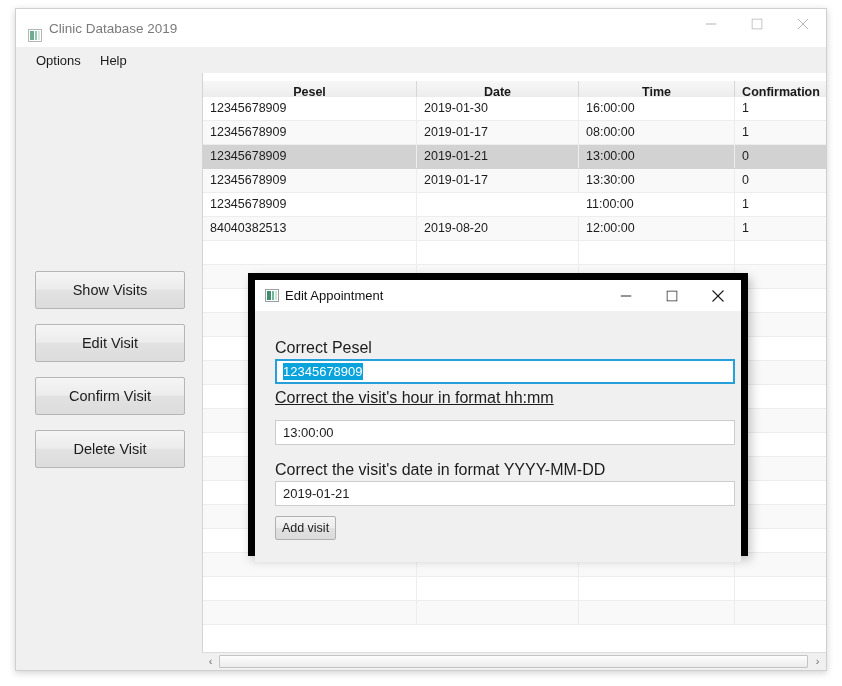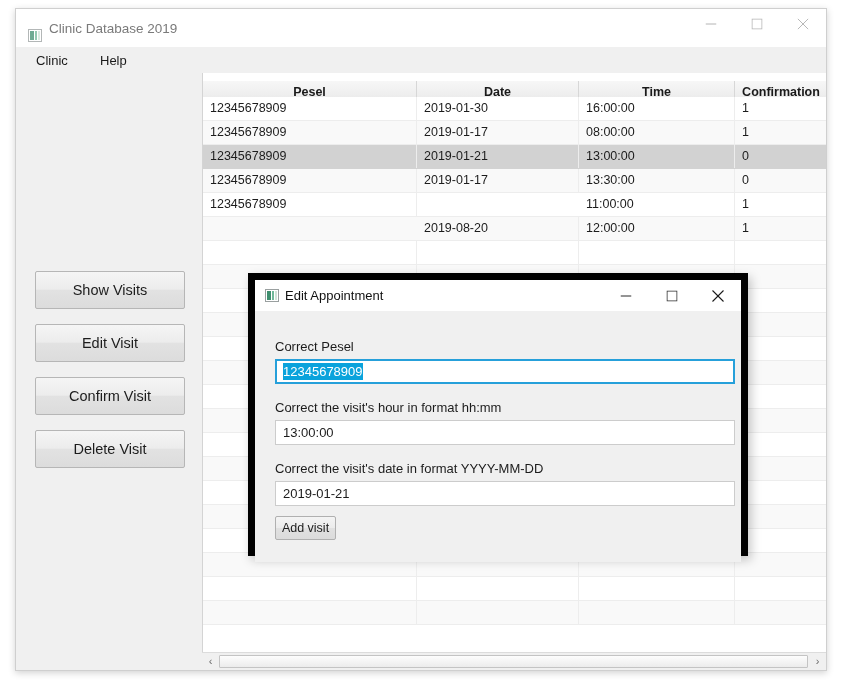--- a/index.html
+++ b/index.html
@@ -275,21 +275,21 @@
     position: absolute;
     left: 0;
     top: 31px;
     width: 100%;
     height: 251px;
     background: #f0f0f0;
   }
   .dlg-label {
     position: absolute;
     left: 20px;
-    font-size: 13px;
+    font-size: 16px;
     color: #1c1c1c;
     white-space: nowrap;
     cursor: default;
   }
   .dlg-input {
     position: absolute;
     left: 20px;
     width: 460px;
     height: 25px;
     background: #ffffff;
@@ -307,21 +307,21 @@
     border: 1px solid #26a0da;
     box-shadow: 0 0 0 1px #26a0da inset;
   }
   .sel-text {
     background: #0aa3dc;
     color: #ffffff;
     padding: 1px 0;
   }
   #lbl-pesel  { top: 28px; }
   #in-pesel   { top: 48px; }
-  #lbl-hour   { top: 89px; }
+  #lbl-hour   { top: 78px; text-decoration: underline; }
   #in-hour    { top: 109px; }
   #lbl-date   { top: 150px; }
   #in-date    { top: 170px; }
 
   #btn-add-visit {
     position: absolute;
     left: 20px;
     top: 205px;
     width: 61px;
     height: 24px;
@@ -363,21 +363,21 @@
     </div>
     <div class="caption-btn" id="main-close">
       <svg width="11" height="11" viewBox="0 0 11 11">
         <line x1="0" y1="0" x2="11" y2="11" stroke="#b8b8b8" stroke-width="1"></line>
         <line x1="11" y1="0" x2="0" y2="11" stroke="#b8b8b8" stroke-width="1"></line>
       </svg>
     </div>
   </div>
 
   <div id="menu-bar">
-    <div class="menu-item" id="menu-options">Clinic</div>
+    <div class="menu-item" id="menu-options">Options</div>
     <div class="menu-item" id="menu-help">Help</div>
   </div>
 
   <div id="left-panel">
     <div class="side-button" id="btn-show-visits">Show Visits</div>
     <div class="side-button" id="btn-edit-visit">Edit Visit</div>
     <div class="side-button" id="btn-confirm-visit">Confirm Visit</div>
     <div class="side-button" id="btn-delete-visit">Delete Visit</div>
   </div>
 
@@ -412,20 +412,21 @@
           <div class="cell c1">2019-01-17</div>
           <div class="cell c2">13:30:00</div>
           <div class="cell c3">0</div>
         </div>
         <div class="grid-row plain" style="top: 96px;">
           <div class="cell c0">12345678909</div>
           <div class="cell c2">11:00:00</div>
           <div class="cell c3">1</div>
         </div>
         <div class="grid-row alt" style="top: 120px;">
+          <div class="cell c0">84040382513</div>
           <div class="cell c1">2019-08-20</div>
           <div class="cell c2">12:00:00</div>
           <div class="cell c3">1</div>
         </div>
         <div class="grid-row plain" style="top: 144px;">
           <div class="cell c0"></div>
           <div class="cell c1"></div>
           <div class="cell c2"></div>
           <div class="cell c3"></div>
         </div>

